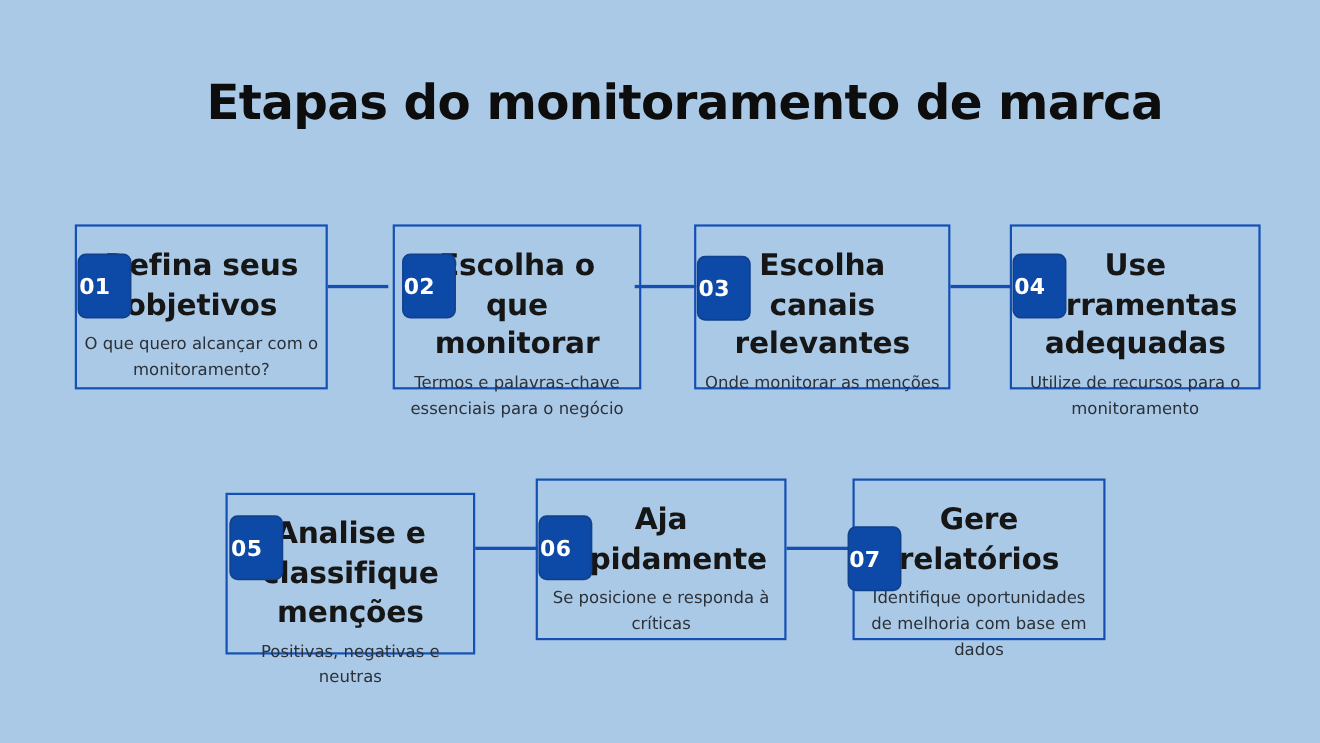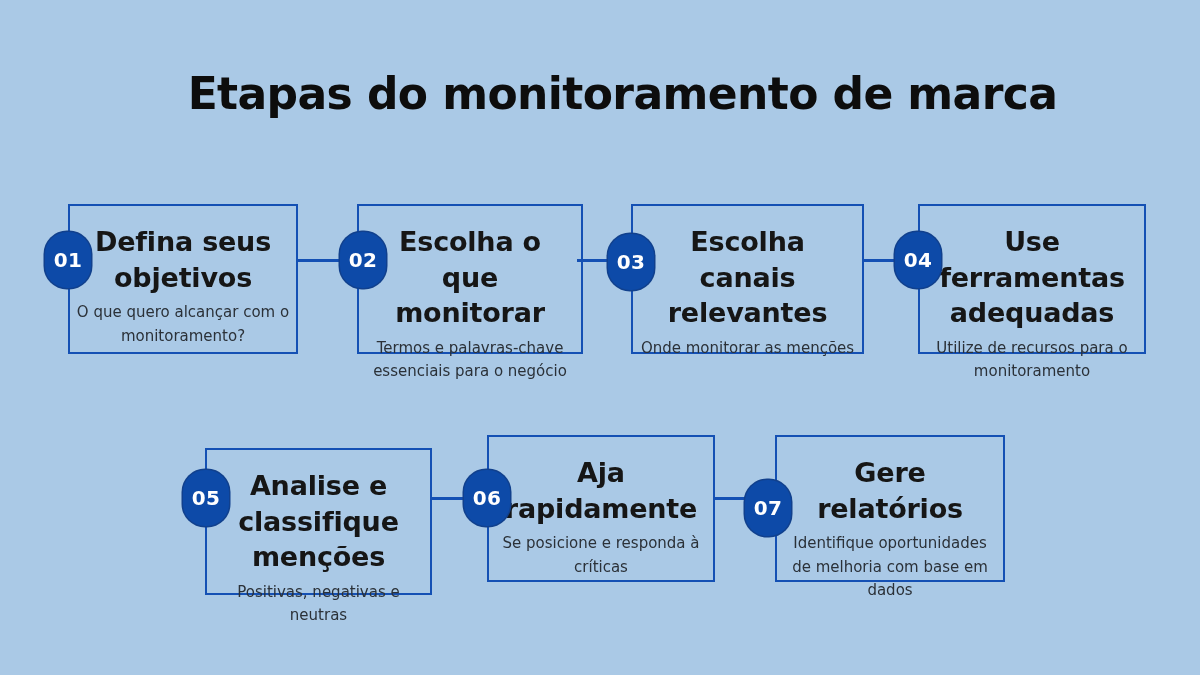--- a/index.html
+++ b/index.html
@@ -60,26 +60,26 @@
     text-align:center;
     line-height:1.55;
     width:104%;
   }
 
   
   .badge {
     position:absolute;
     width:46px; height:56px;
     background:#0d4aa8;
-    border-radius:22px;
+    border-radius:6px;
     display:flex;
     align-items:center;
-    justify-content:center;
     box-shadow:0 0 0 1.5px #11408d;
     z-index:5;
+    margin-left:27px;
   }
   .badge-num {
     color:#ffffff;
     font-size:20px;
     font-weight:bold;
     letter-spacing:0.3px;
     line-height:1;
   }
 
   

